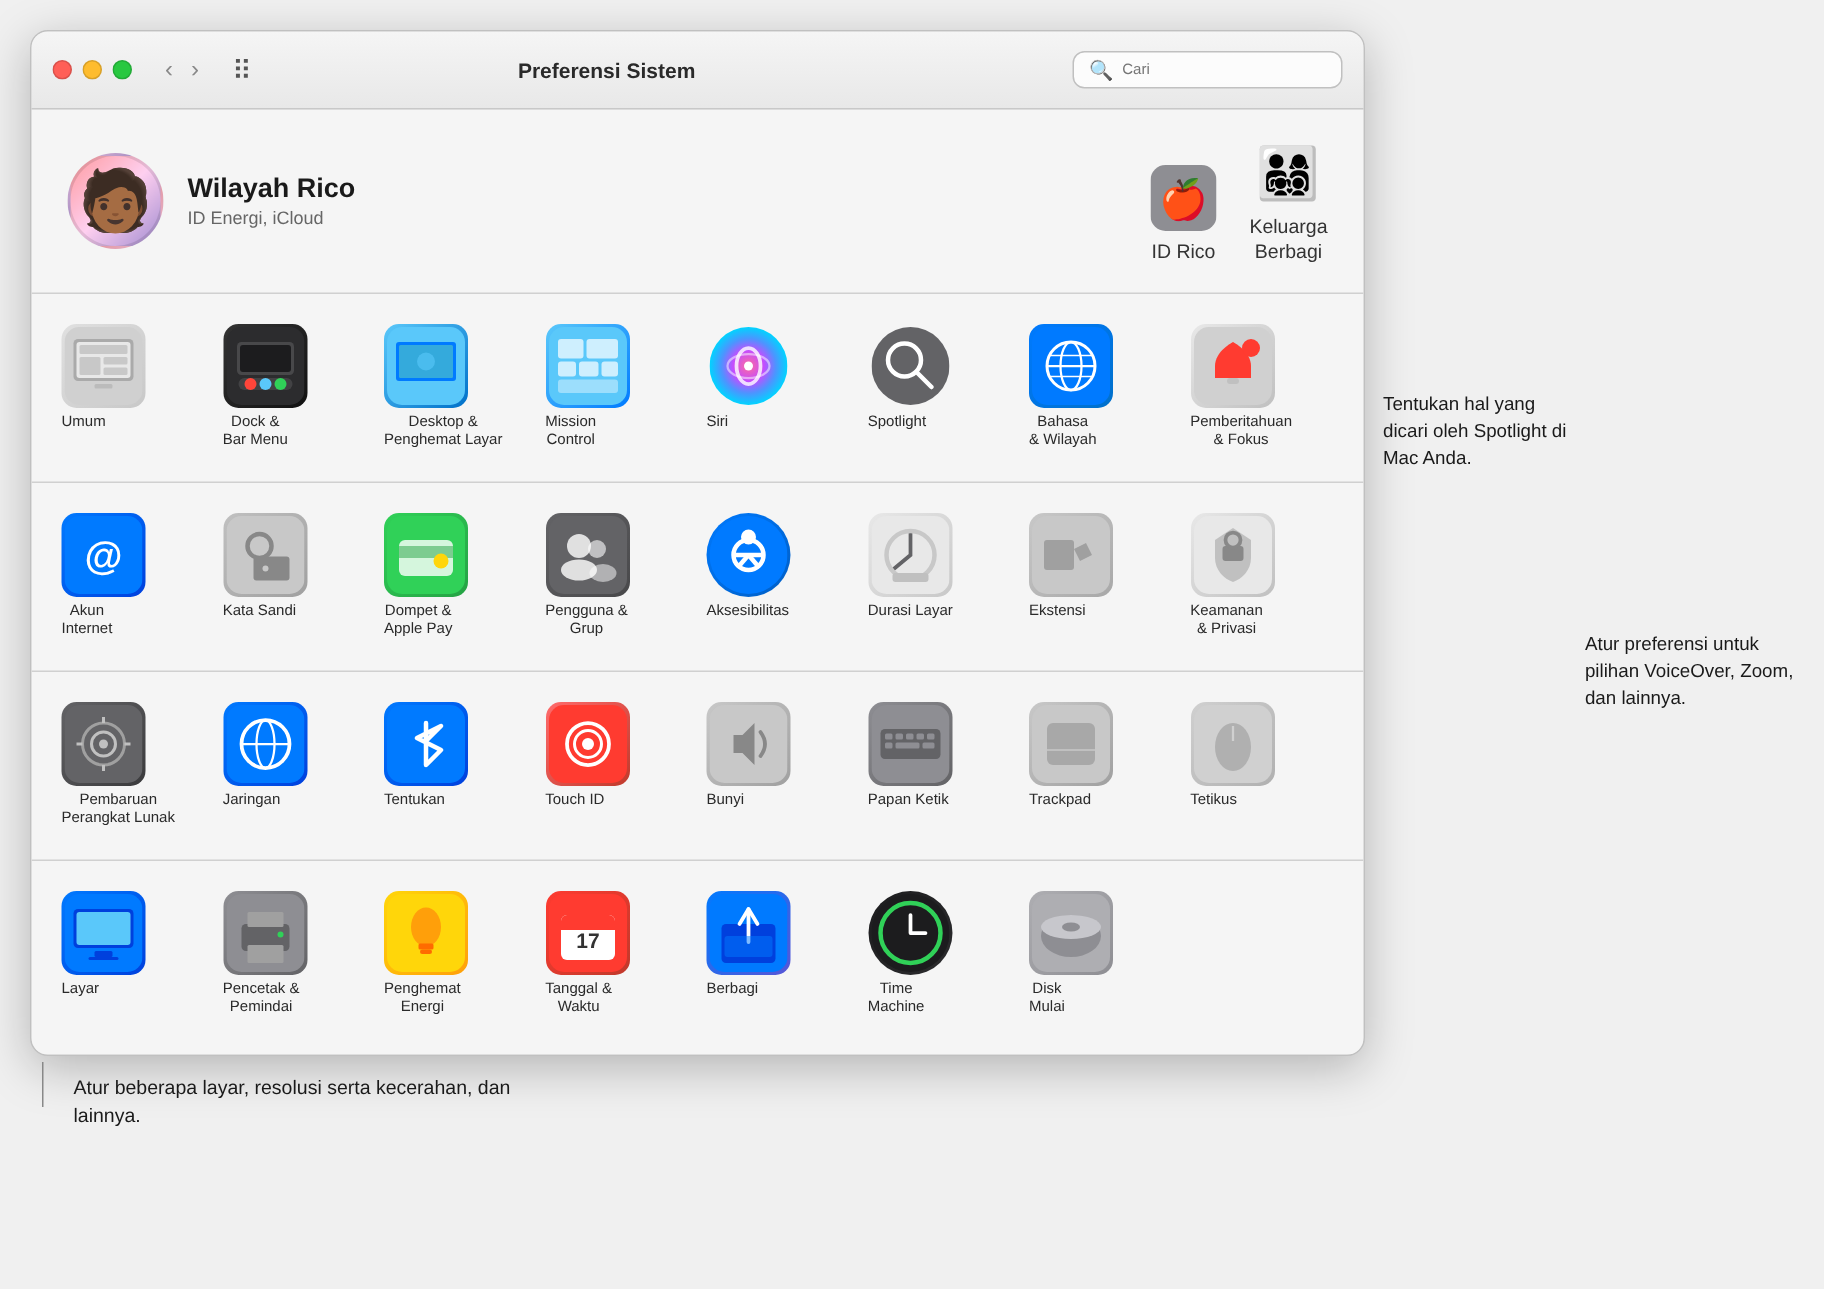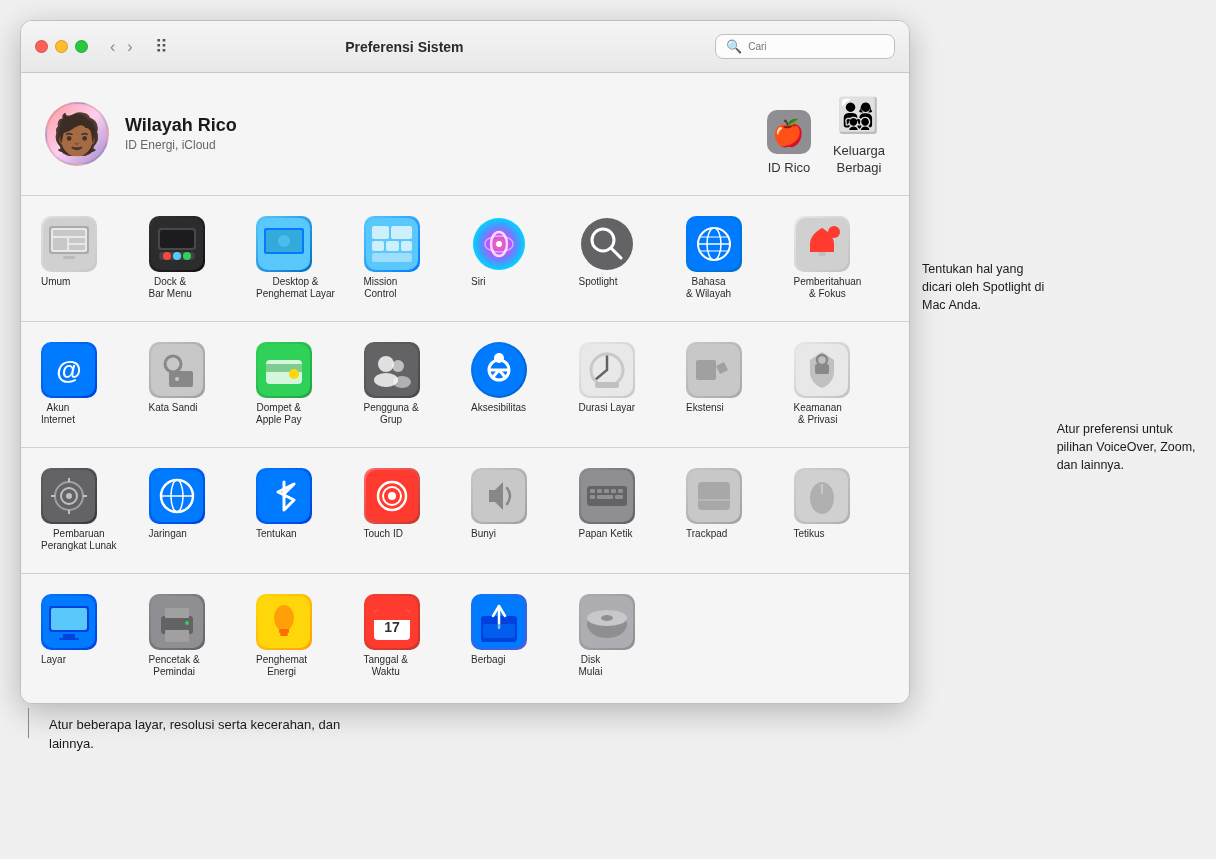--- a/index.html
+++ b/index.html
@@ -726,20 +726,30 @@
                 <rect width="52" height="52" rx="10" fill="#007aff"></rect>
                 <rect x="8" y="20" width="36" height="26" rx="3" fill="#0040dd"></rect>
                 <path d="M20 20 L26 10 L32 20" fill="none" stroke="white" stroke-width="2.5" stroke-linecap="round" stroke-linejoin="round"></path>
                 <line x1="26" y1="10" x2="26" y2="32" stroke="white" stroke-width="2.5" stroke-linecap="round"></line>
                 <rect x="10" y="28" width="32" height="14" rx="2" fill="#007aff" opacity="0.5"></rect>
               </svg>
             </div>
             <div class="pref-label">Berbagi</div>
           </div>
 
+          <div class="pref-item">
+            <div class="pref-icon icon-time">
+              <svg width="52" height="52" viewBox="0 0 52 52">
+                <circle cx="26" cy="26" r="26" fill="#1c1c1e"></circle>
+                <circle cx="26" cy="26" r="20" fill="none" stroke="#30d158" stroke-width="3"></circle>
+                <path d="M26 26 L26 14 M26 26 L36 26" stroke="white" stroke-width="2.5" stroke-linecap="round"></path>
+              </svg>
+            </div>
+            <div class="pref-label">Time<br>Machine</div>
+          </div>
 
           <div class="pref-item">
             <div class="pref-icon icon-disk">
               <svg width="52" height="52" viewBox="0 0 52 52">
                 <rect width="52" height="52" rx="10" fill="#aeaeb2"></rect>
                 <ellipse cx="26" cy="28" rx="20" ry="14" fill="#8e8e93"></ellipse>
                 <ellipse cx="26" cy="22" rx="20" ry="8" fill="#c7c7cc"></ellipse>
                 <ellipse cx="26" cy="22" rx="6" ry="3" fill="#8e8e93"></ellipse>
               </svg>
             </div>

